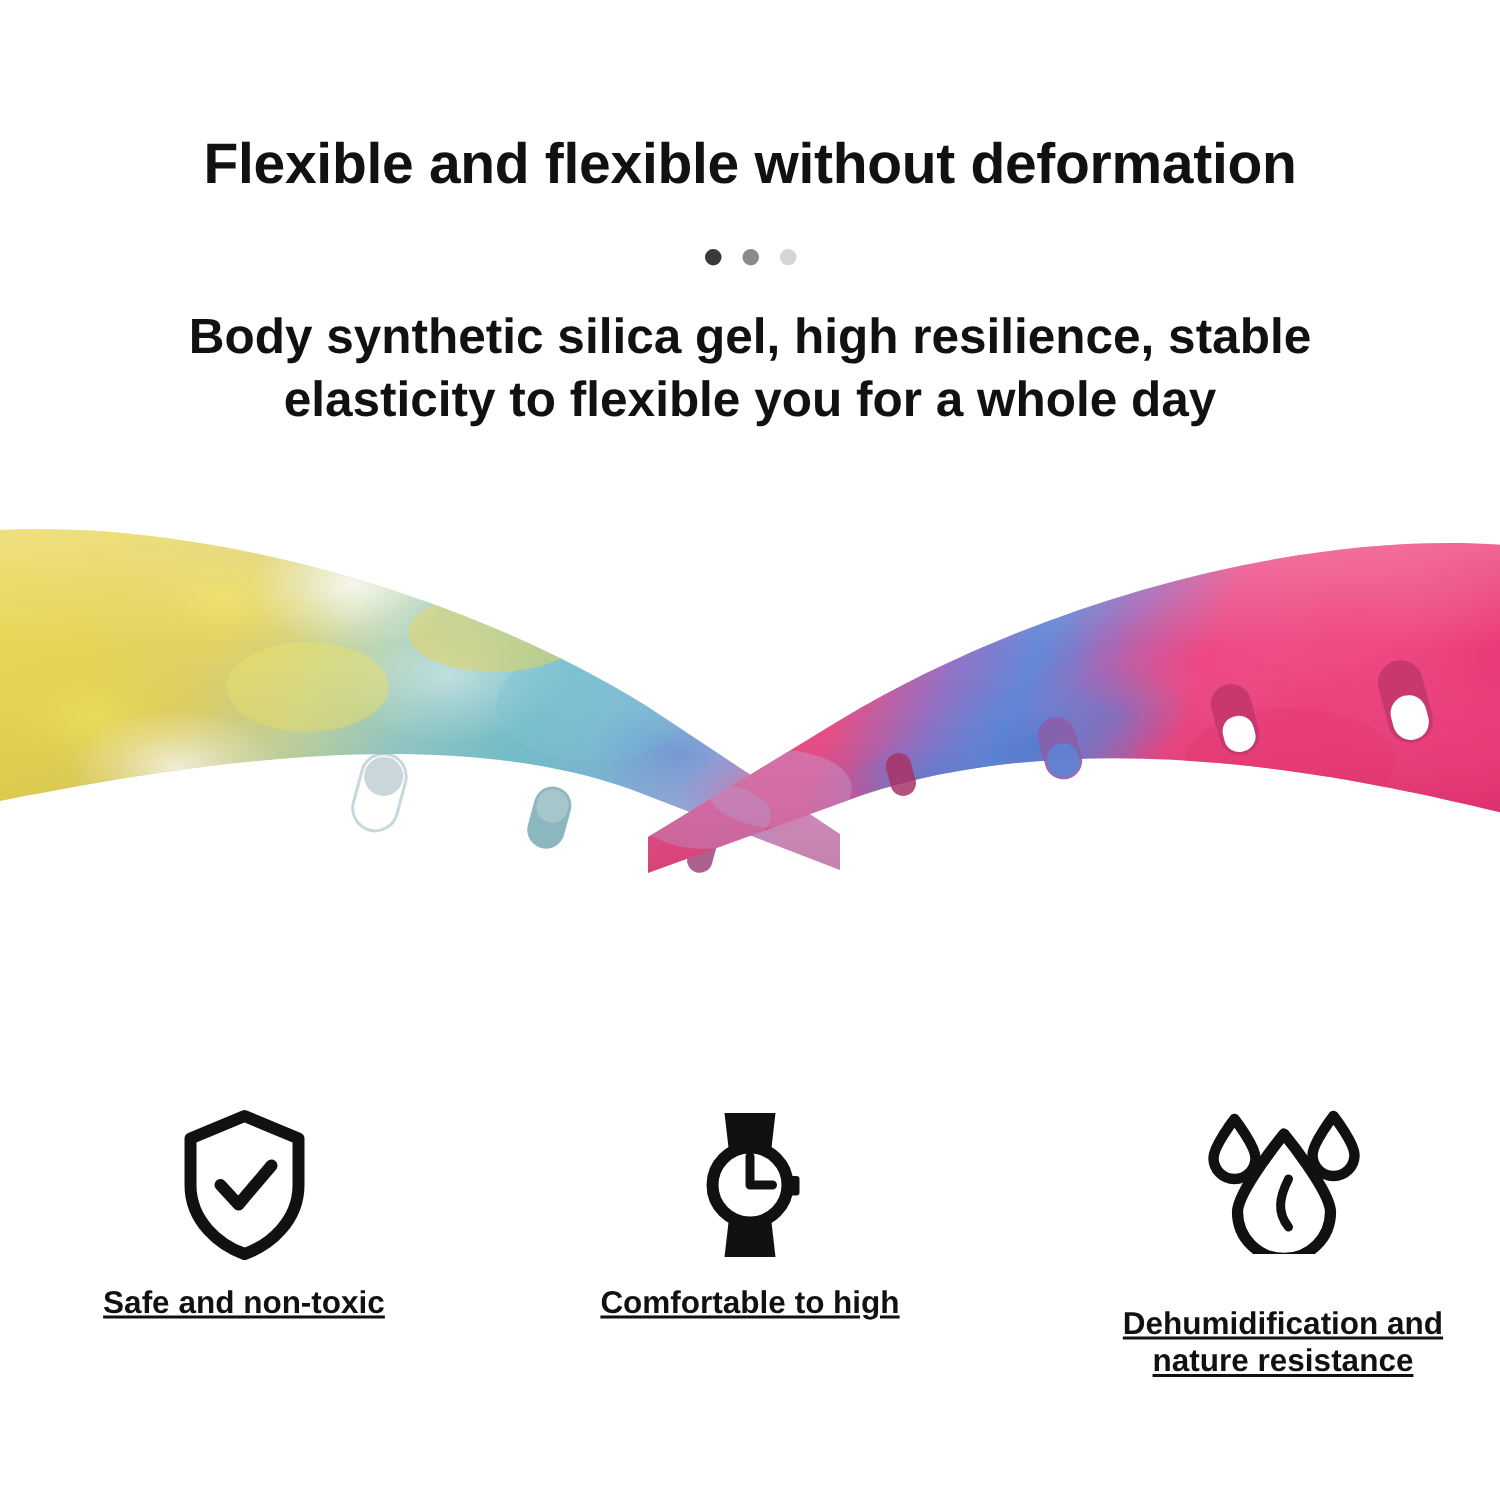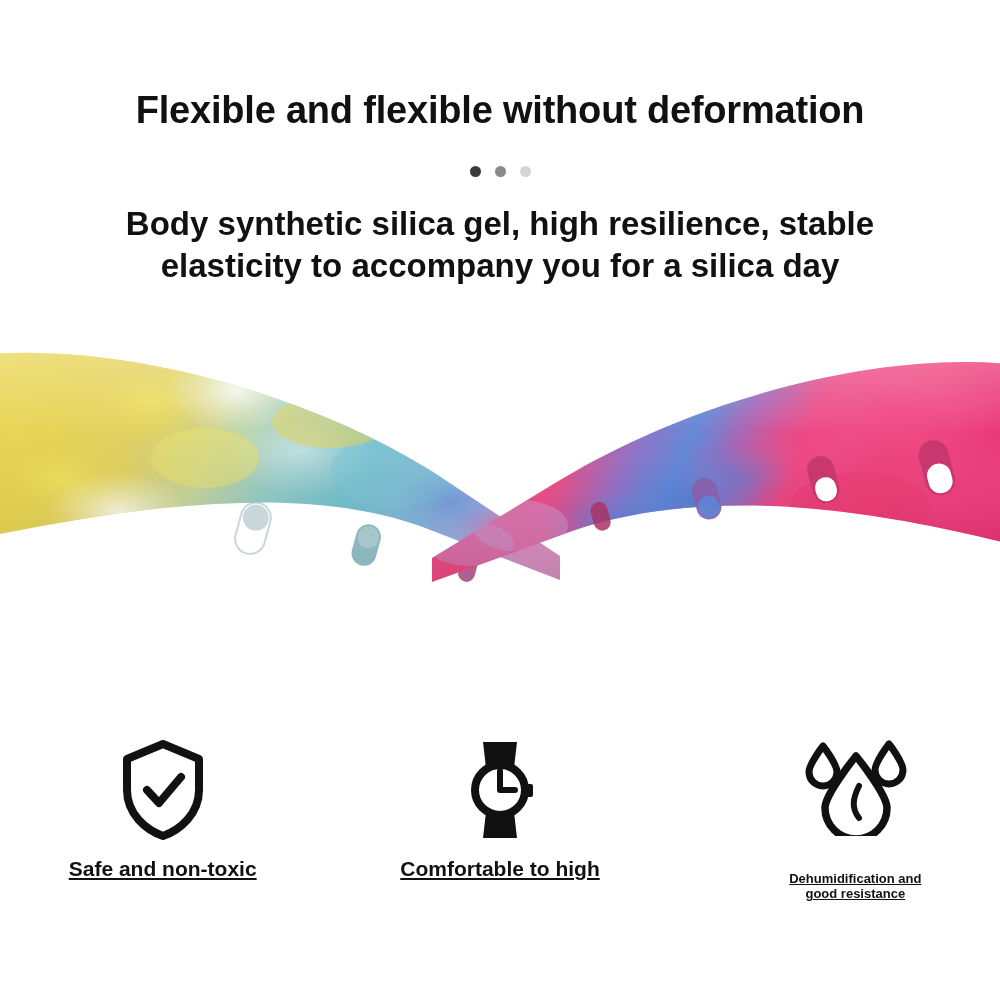--- a/index.html
+++ b/index.html
@@ -56,41 +56,41 @@
   .feature{
     flex:1 1 0;
     display:flex;flex-direction:column;align-items:center;
   }
   .feature .ico{height:110px;display:flex;align-items:center;justify-content:center;}
   .feature .cap{
     margin-top:12px;
     font-size:21px;font-weight:700;color:#111111;
     text-align:center;line-height:1.18;
   }
-  .feature.f3 .cap{font-size:13px;margin-top:32px;}
+  .feature.f3 .cap{font-size:21px;margin-top:32px;}
   .feature.f1{transform:translateX(-4px);}
   .feature.f3{transform:translateX(22px);}
   .feature.f3 .ico{height:104px;}
 </style>
 </head>
 <body>
 
 <div class="page">
 
   <div class="headline">Flexible and flexible without deformation</div>
 
   <div class="dots">
     <span class="dot d1"></span>
     <span class="dot d2"></span>
     <span class="dot d3"></span>
   </div>
 
   <div class="bodycopy">
     <div>Body synthetic silica gel, high resilience, stable</div>
-    <div>elasticity to accompany you for a silica day</div>
+    <div>elasticity to flexible you for a whole day</div>
   </div>
 
   <div class="photo">
     <svg viewBox="0 0 1000 380" xmlns="http://www.w3.org/2000/svg">
       <defs>
 
         <linearGradient id="gLeft" x1="0" y1="0" x2="1" y2="0.25">
           <stop offset="0.00" stop-color="#E9D64F"></stop>
           <stop offset="0.18" stop-color="#E6D24F"></stop>
           <stop offset="0.33" stop-color="#DCCE63"></stop>
@@ -253,19 +253,19 @@
 
           <path d="M86 6 C86 6 72 24 72 32 A14 14 0 0 0 100 32 C100 24 86 6 86 6 Z" stroke="#111111" stroke-width="7" stroke-linejoin="round" fill="none"></path>
 
           <path d="M53 18 C53 18 22 56 22 70 A31 31 0 0 0 84 70 C84 56 53 18 53 18 Z" stroke="#111111" stroke-width="7.5" stroke-linejoin="round" fill="none"></path>
 
           <path d="M56 48 C50 60 48 70 56 80" stroke="#111111" stroke-width="6" stroke-linecap="round" fill="none"></path>
         </svg>
       </div>
       <div class="cap">
         <span>Dehumidification and</span><br>
-        <span>good resistance</span>
+        <span>nature resistance</span>
       </div>
     </div>
 
   </div>
 
 </div>
 
 </body></html>

